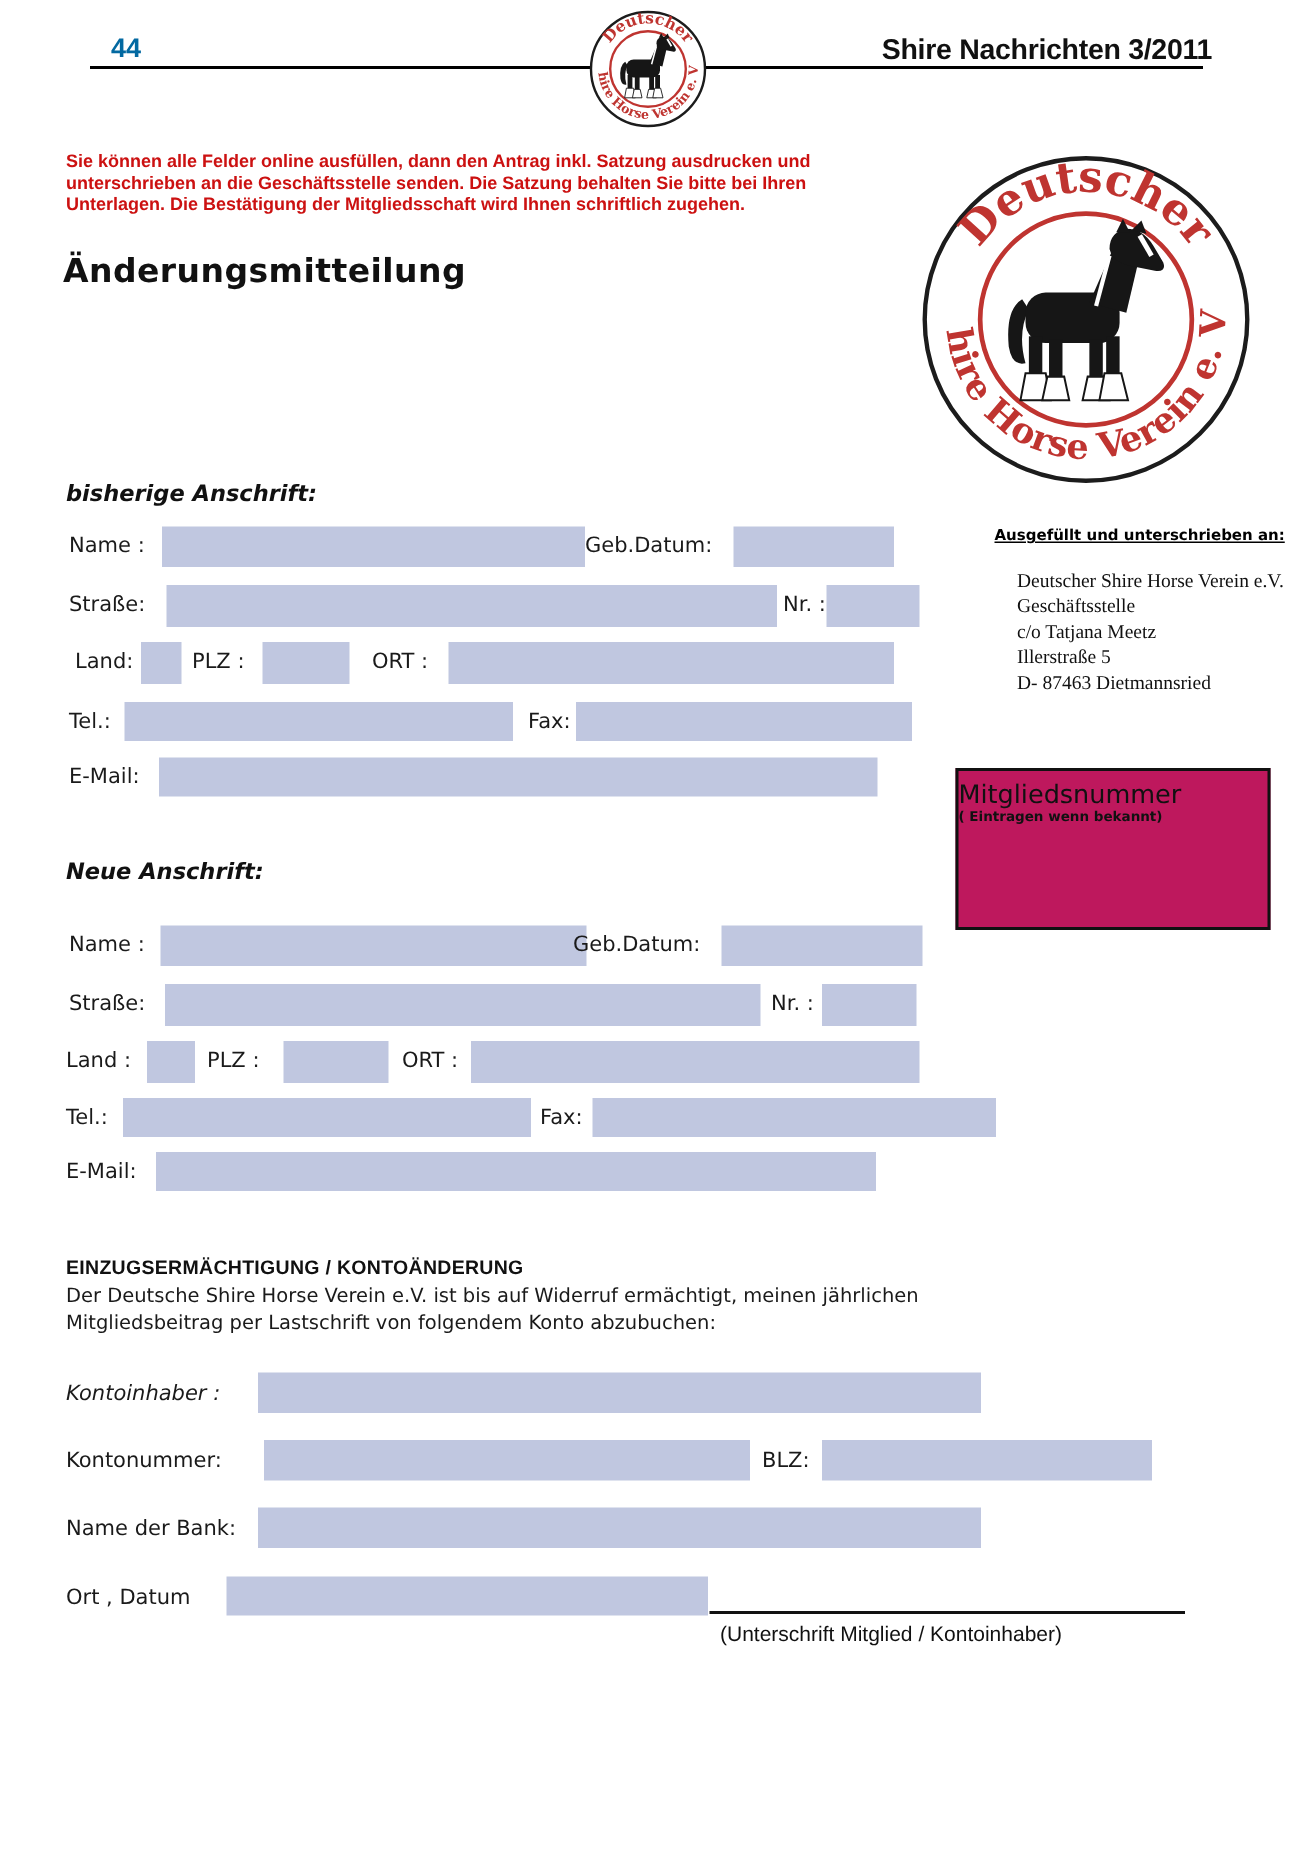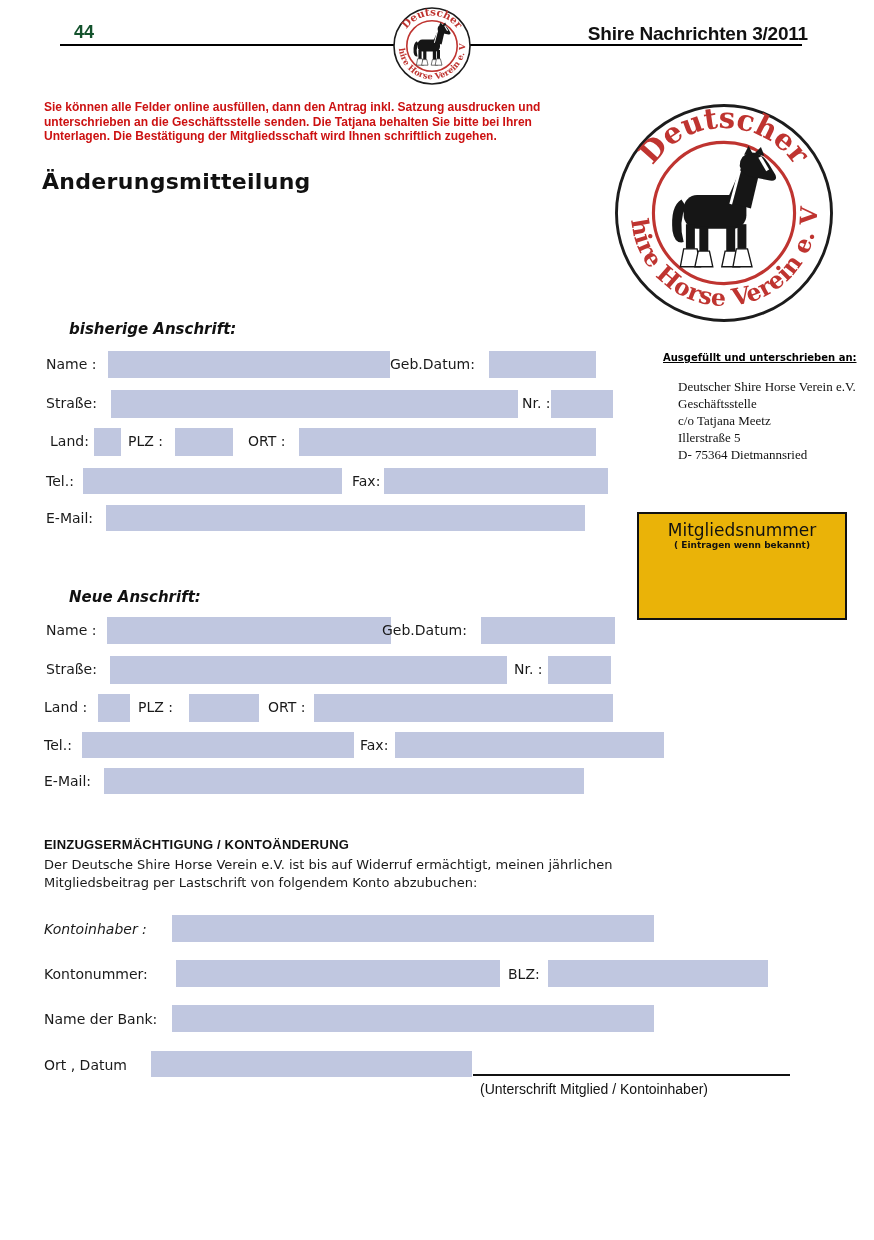--- a/index.html
+++ b/index.html
@@ -5,40 +5,40 @@
   * { margin:0; padding:0; box-sizing:border-box; }
   html,body { background:#fff; }
   .page {
     position:relative; width:874px; height:1240px; margin:0 auto;
     background:#fff; overflow:hidden;
     font-family:"DejaVu Sans", sans-serif; color:#1a1a1a;
   }
   .abs { position:absolute; white-space:nowrap; }
 
   
-  .page-num { font:bold 18px "Liberation Sans", sans-serif; color:#14532d; }
+  .page-num { font:bold 18px "Liberation Sans", sans-serif; color:#0369a1; }
   .header-rule { position:absolute; background:#000; }
   .issue-title { font:bold 19px "Liberation Sans", sans-serif; color:#111; letter-spacing:-0.2px; }
 
   
   .intro-line { font:bold 12px "Liberation Sans", sans-serif; color:var(--accent-red,#cc1111); line-height:14.6px; }
   .doc-title { font:bold 22px "DejaVu Sans", sans-serif; color:#111; letter-spacing:0.3px; }
 
   
-  .sec-heading { font:bold italic 15px "DejaVu Sans", sans-serif; color:#111;margin-left:25px; }
+  .sec-heading { font:bold italic 15px "DejaVu Sans", sans-serif; color:#111; }
   .lbl { position:absolute; font:14px "DejaVu Sans", sans-serif; color:#1a1a1a; white-space:nowrap; }
   .field {
     position:absolute; background:var(--field-bg,#c0c7e0); border:0; outline:none;
     font:13px "DejaVu Sans", sans-serif; color:#222; padding:0 4px;
   }
 
   
   .recipient-heading { font:bold 10px "DejaVu Sans", sans-serif; text-decoration:underline; color:#000;margin-left:23px; }
   .addr-line { font:13px "Liberation Serif", serif; color:#111; line-height:17px; white-space:nowrap; }
-  .member-box { position:absolute; border:2px solid #111; background:#eab308; text-align:center; padding-top:6px; }
+  .member-box { position:absolute; border:2px solid #111; background:#be185d; text-align:left; padding-top:6px; }
   .member-box .t1 { font:17px "DejaVu Sans", sans-serif; color:#111; }
   .member-box .t2 { font:bold 9px "DejaVu Sans", sans-serif; color:#111; }
 
   
   .debit-heading { font:bold 13px "Liberation Sans", sans-serif; color:#111; letter-spacing:0.2px; }
   .debit-line { font:13px "DejaVu Sans", sans-serif; color:#1a1a1a; line-height:18px; }
   .sig-line { position:absolute; border-bottom:2px solid #111; }
   .sig-caption { font:14px "Liberation Sans", sans-serif; color:#111; }
 
   
@@ -79,21 +79,21 @@
         <polygon points="101,134 111,134 114,148 98,148"></polygon>
         <polygon points="111,132 121,132 125,148 108,148"></polygon>
       </g>
       <path d="M132,50 L139,62" stroke="#fff" stroke-width="3" fill="none"></path>
       <path d="M114,62 L106,92" stroke="#fff" stroke-width="2.5" fill="none"></path>
     </g>
   </svg>
 
   <div class="abs" style="left:44px; top:100px;">
     <div class="intro-line">Sie können alle Felder online ausfüllen, dann den Antrag inkl. Satzung ausdrucken und</div>
-    <div class="intro-line">unterschrieben an die Geschäftsstelle senden. Die Tatjana behalten Sie bitte bei Ihren</div>
+    <div class="intro-line">unterschrieben an die Geschäftsstelle senden. Die Satzung behalten Sie bitte bei Ihren</div>
     <div class="intro-line">Unterlagen. Die Bestätigung der Mitgliedsschaft wird Ihnen schriftlich zugehen.</div>
   </div>
 
   <div class="abs doc-title" style="left:42px; top:169px;">Änderungsmitteilung</div>
 
   <svg class="abs" style="left:612px; top:101px;" width="224" height="224" viewBox="0 0 200 200">
     <circle cx="100" cy="100" r="96" fill="#fff" stroke="#1c1c1c" stroke-width="2.6"></circle>
     <circle cx="100" cy="100" r="63" fill="#fff" stroke="#bf3430" stroke-width="2.8"></circle>
     <path id="arcTopL" d="M 24,100 A 76,76 0 0 1 176,100" fill="none"></path>
     <path id="arcBotL" d="M 17,100 A 83,83 0 0 0 183,100" fill="none"></path>
@@ -149,29 +149,29 @@
 
   <span class="lbl" style="left:46px; top:510px;">E-Mail:</span>
   <input class="field" style="left: 106px; top: 505px; width: 479px; height: 26px;">
 
   <div class="abs recipient-heading" style="left:640px; top:352px;">Ausgefüllt und unterschrieben an:</div>
   <div class="abs" style="left:658px; top:378px;margin-left:20px;">
     <div class="addr-line">Deutscher Shire Horse Verein e.V.</div>
     <div class="addr-line">Geschäftsstelle</div>
     <div class="addr-line">c/o Tatjana Meetz</div>
     <div class="addr-line">Illerstraße 5</div>
-    <div class="addr-line">D- 75364 Dietmannsried</div>
+    <div class="addr-line">D- 87463 Dietmannsried</div>
   </div>
 
   <div class="member-box" style="left:637px; top:512px; width:210px; height:108px;">
     <div class="t1">Mitgliedsnummer</div>
     <div class="t2">( Eintragen wenn bekannt)</div>
   </div>
 
-  <div class="abs sec-heading" style="left:44px; top:588px;">Neue Anschrift:</div>
+  <div class="abs sec-heading" style="left:44px; top:572px;">Neue Anschrift:</div>
 
   <span class="lbl" style="left:46px; top:622px;">Name :</span>
   <input class="field" style="left: 107px; top: 617px; width: 284px; height: 27px;">
   <span class="lbl" style="left:382px; top:622px;">Geb.Datum:</span>
   <input class="field" style="left: 481px; top: 617px; width: 134px; height: 27px;">
 
   <span class="lbl" style="left:46px; top:661px;">Straße:</span>
   <input class="field" style="left: 110px; top: 656px; width: 397px; height: 28px;">
   <span class="lbl" style="left:514px; top:661px;">Nr. :</span>
   <input class="field" style="left: 548px; top: 656px; width: 63px; height: 28px;">

